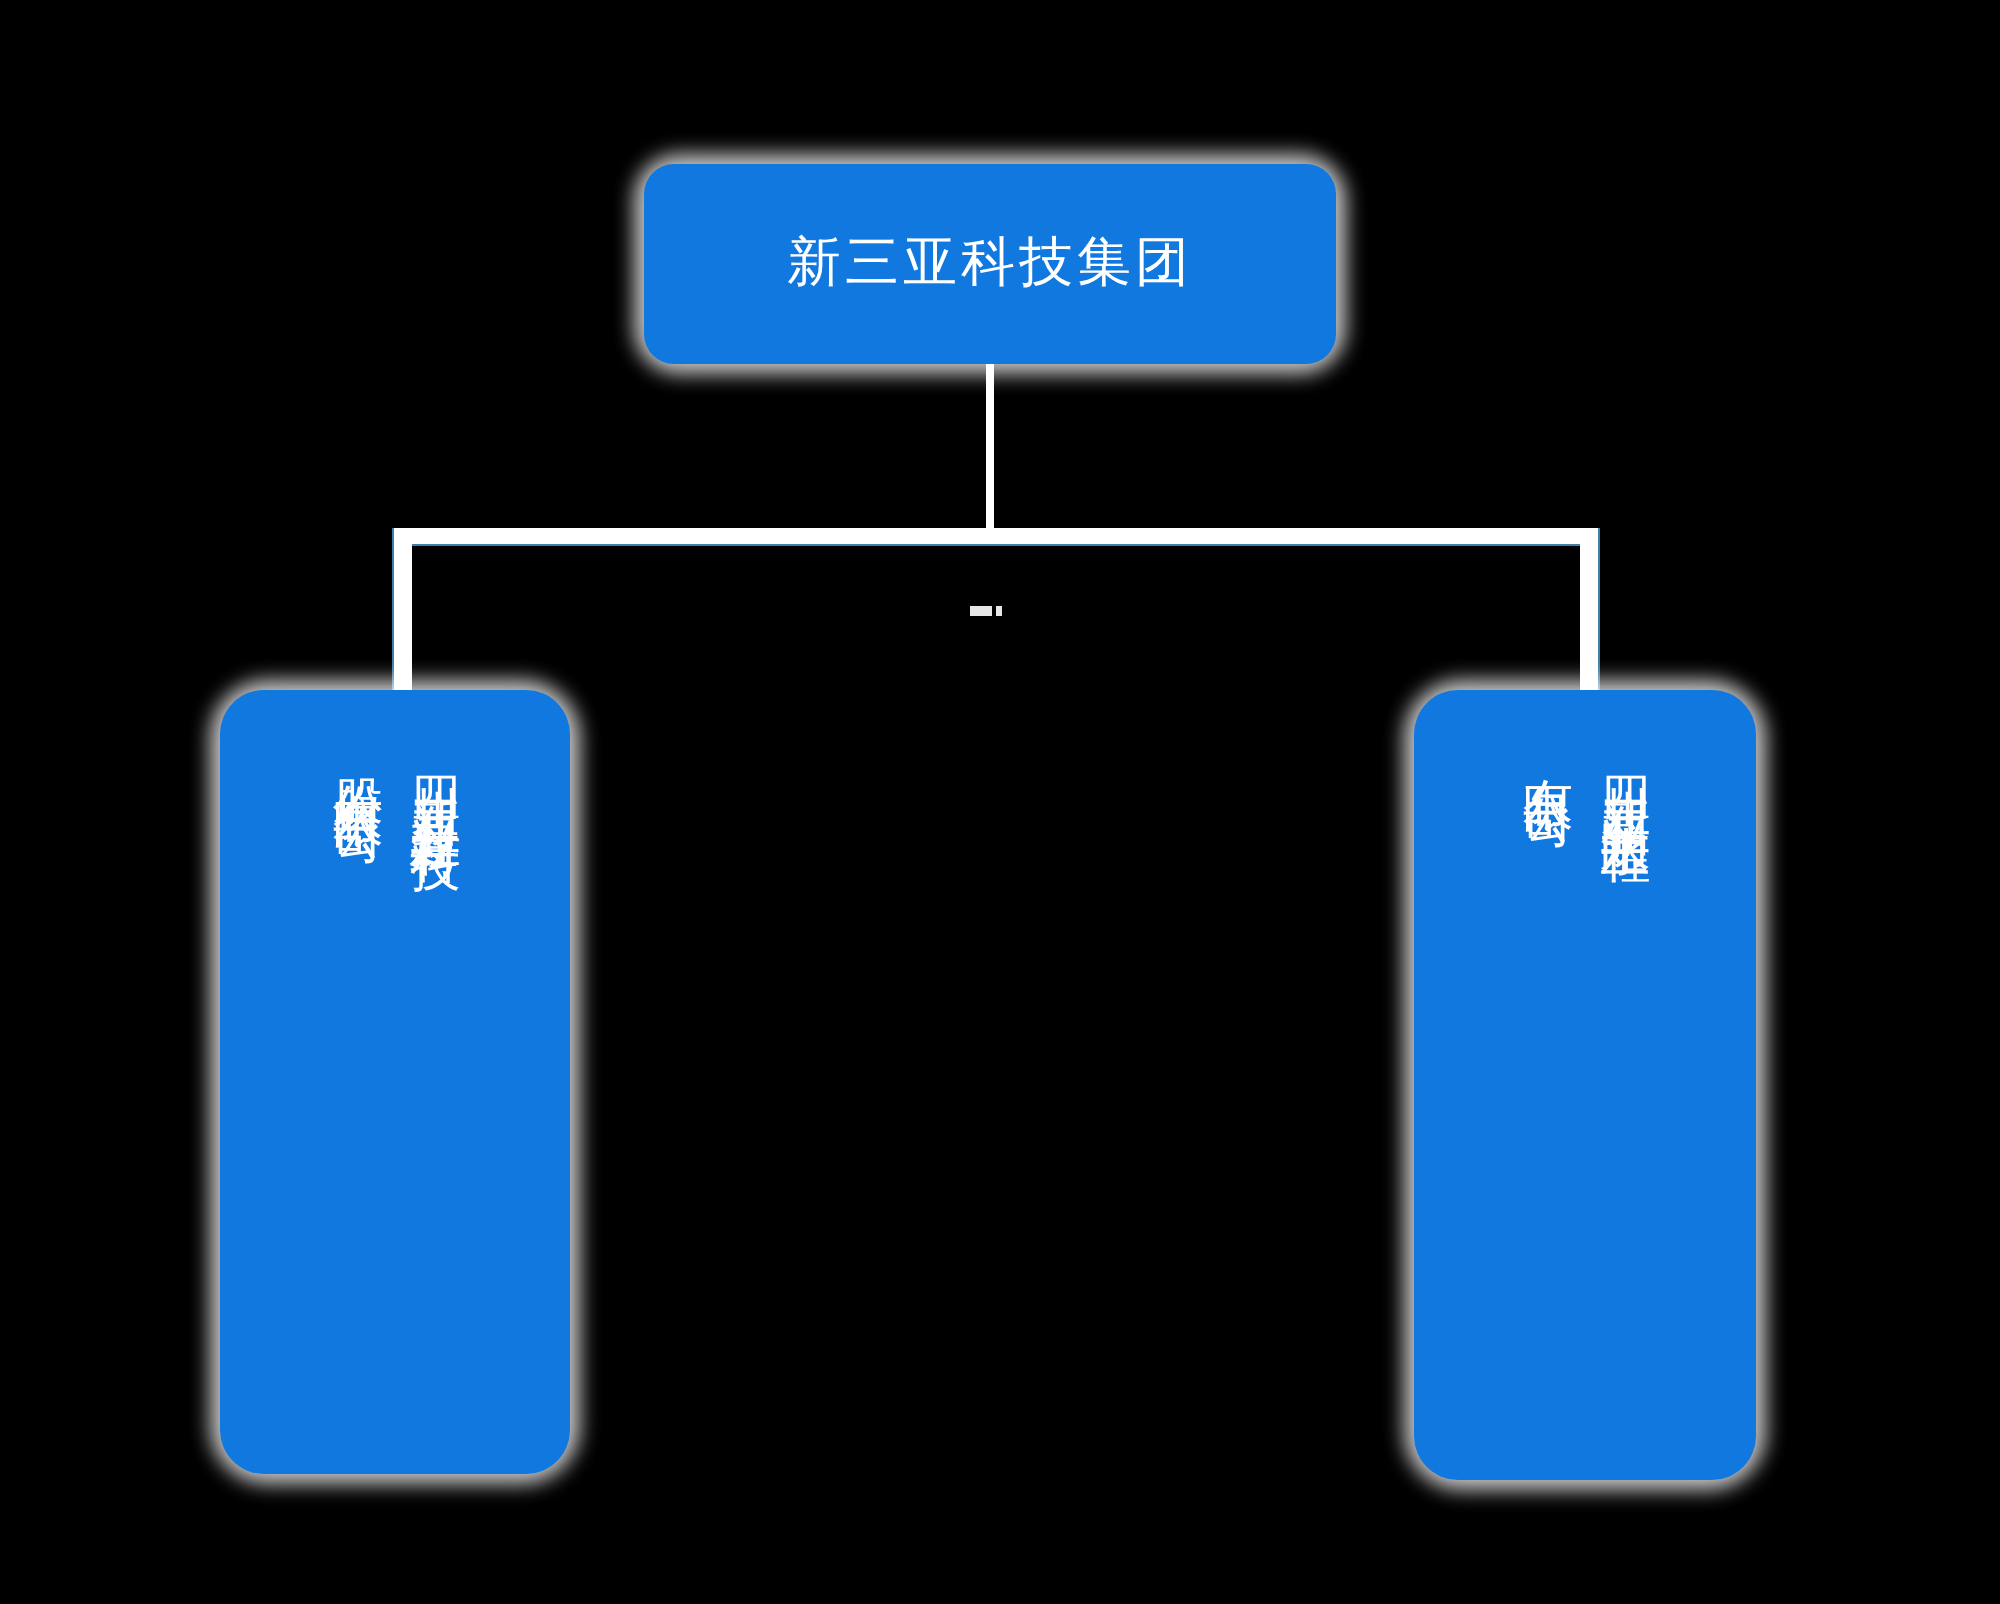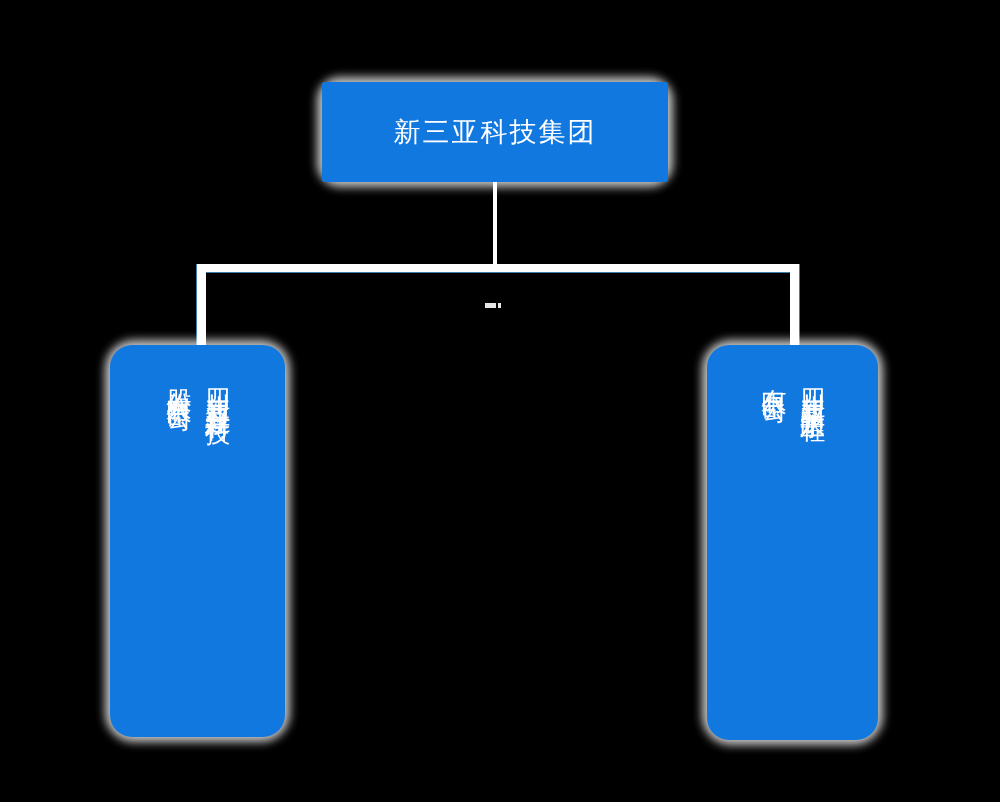--- a/index.html
+++ b/index.html
@@ -50,21 +50,21 @@
     justify-content: center;
     color: #ffffff;
     box-sizing: border-box;
   }
 
   .node-top {
     left: 322px;
     top: 82px;
     width: 346px;
     height: 100px;
-    border-radius: 3px;
+    border-radius: 15px;
   }
   .node-top .node-label {
     font-size: 27px;
     letter-spacing: 2px;
     line-height: 1.2;
     white-space: nowrap;
   }
 
   .node-child {
     border-radius: 22px;

